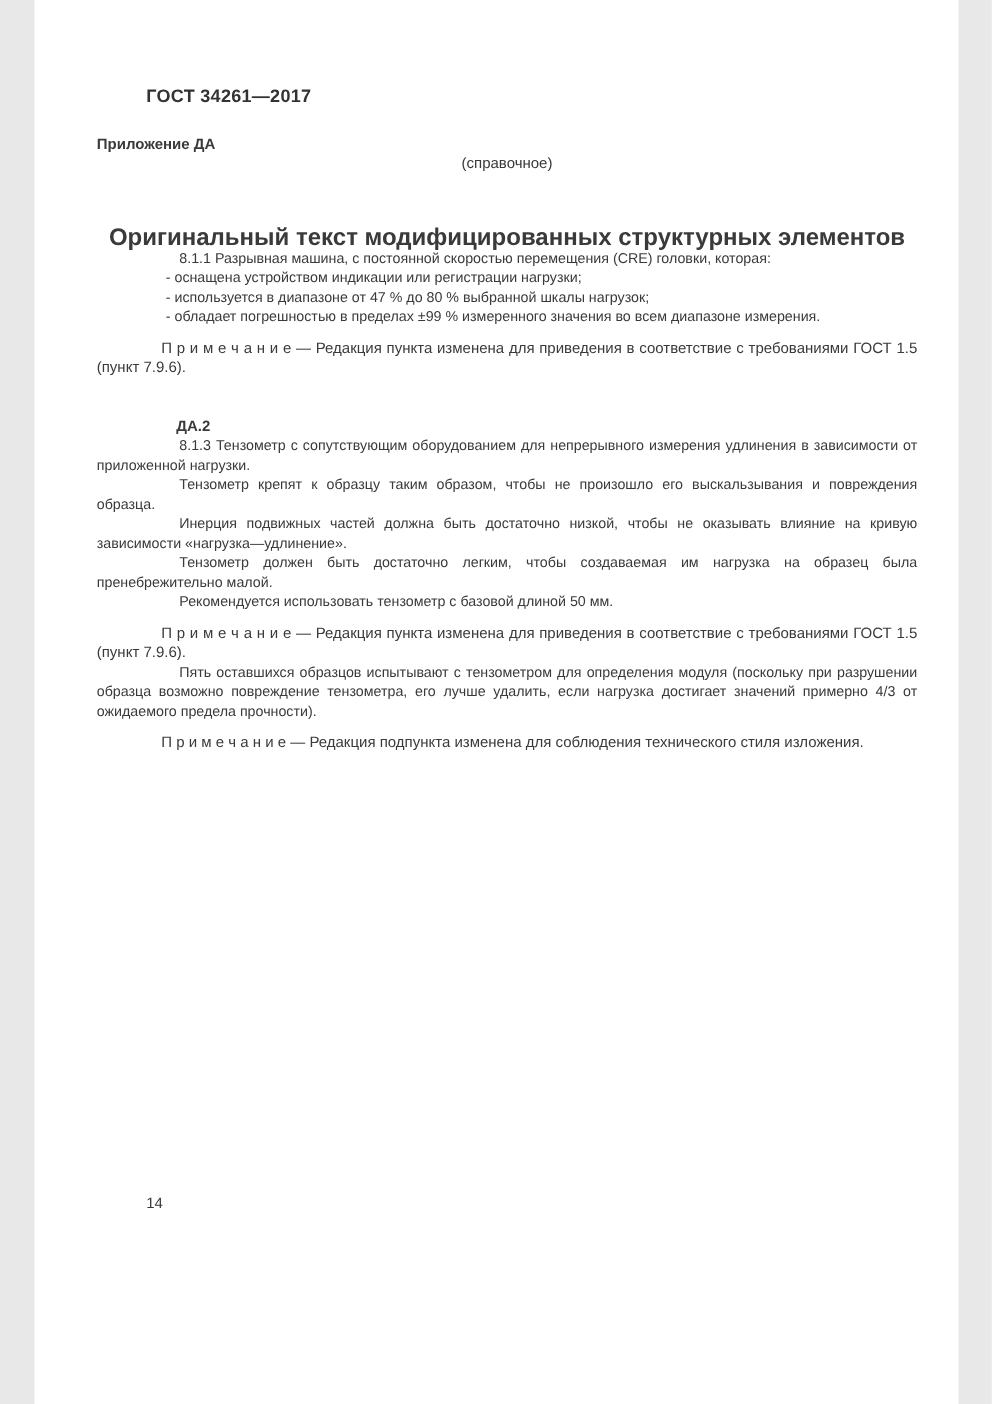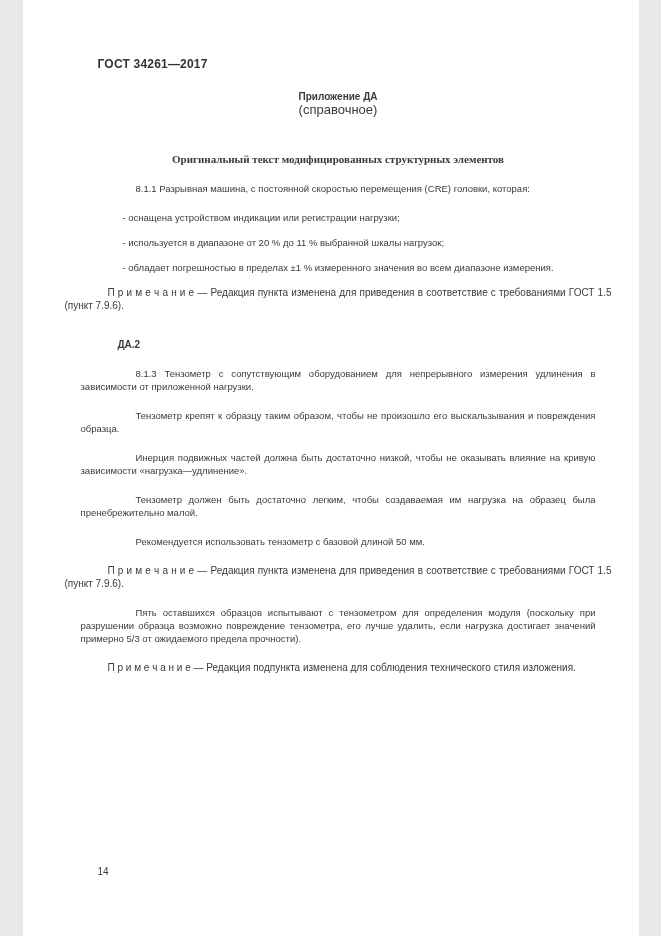--- a/index.html
+++ b/index.html
@@ -16,81 +16,80 @@
     position:absolute;left:75px;top:57px;
     font-size:12px;font-weight:bold;color:#333;
     letter-spacing:0.2px;
   }
   .content{
     position:absolute;left:42px;top:90px;width:547px;
     font-size:9.5px;line-height:13px;
     text-align:justify;
   }
   .appendix-label{
-    text-align:center;font-weight:bold;font-size:10px;line-height:13px;
+    font-weight:bold;font-size:10px;line-height:13px;
   }
   .appendix-type{
-    text-align:center;font-size:13px;line-height:13px;
+    text-align:center;font-size:10px;line-height:13px;
   }
   .doc-title{
-    text-align:center;font-weight:bold;font-size:11px;line-height:14px;
+    text-align:center;font-weight:bold;font-size:16px;line-height:14px;
     margin-top:36px;
-    font-family:Liberation Serif, serif;
   }
   .sec-heading{
     font-weight:bold;font-size:10px;line-height:13px;
     text-indent:53px;text-align:left;
     margin-top:19px;
   }
   .sec-heading.h2{margin-top:26px;}
   .sec-heading.h3{margin-top:7px;}
   .para{
-    margin:16px;text-indent:55px;
+    margin:0;text-indent:55px;
   }
   .bullet{
-    margin:12px;padding-left:46px;text-indent:0;text-align:left;
+    margin:0;padding-left:46px;text-indent:0;text-align:left;
   }
   .note{
     margin:8px 0 0 0;
     font-size:10px;line-height:13px;
     text-indent:43px;
   }
   .page-number{
-    position:absolute;left:75px;top:866px;
+    position:absolute;left:75px;top:797px;
     font-size:10px;color:#3a3a3a;
   }
 </style>
 </head>
 <body>
 
 <div class="page">
 
   <div class="running-header">ГОСТ 34261—2017</div>
 
   <div class="content">
 
     <div class="appendix-label">Приложение ДА</div>
     <div class="appendix-type">(справочное)</div>
 
     <div class="doc-title">Оригинальный текст модифицированных структурных элементов</div>
 
     <p class="para">8.1.1  Разрывная машина, с постоянной скоростью перемещения (CRE) головки, которая:</p>
     <p class="bullet">- оснащена устройством индикации или регистрации нагрузки;</p>
-    <p class="bullet">- используется в диапазоне от 20 % до 11 % выбранной шкалы нагрузок;</p>
-    <p class="bullet">- обладает погрешностью в пределах ±1 % измеренного значения во всем диапазоне измерения.</p>
+    <p class="bullet">- используется в диапазоне от 47 % до 80 % выбранной шкалы нагрузок;</p>
+    <p class="bullet">- обладает погрешностью в пределах ±99 % измеренного значения во всем диапазоне измерения.</p>
     <p class="note">П р и м е ч а н и е — Редакция пункта изменена для приведения в соответствие с требованиями ГОСТ 1.5 (пункт 7.9.6).</p>
 
     <div class="sec-heading h2">ДА.2</div>
     <p class="para">8.1.3  Тензометр с сопутствующим оборудованием для непрерывного измерения удлинения в зависимости от приложенной нагрузки.</p>
     <p class="para">Тензометр крепят к образцу таким образом, чтобы не произошло его выскальзывания и повреждения образца.</p>
     <p class="para">Инерция подвижных частей должна быть достаточно низкой, чтобы не оказывать влияние на кривую зависимости «нагрузка—удлинение».</p>
     <p class="para">Тензометр должен быть достаточно легким, чтобы создаваемая им нагрузка на образец была пренебрежительно малой.</p>
     <p class="para">Рекомендуется использовать тензометр с базовой длиной 50 мм.</p>
     <p class="note">П р и м е ч а н и е — Редакция пункта изменена для приведения в соответствие с требованиями ГОСТ 1.5 (пункт 7.9.6).</p>
 
-    <p class="para">Пять оставшихся образцов испытывают с тензометром для определения модуля (поскольку при разрушении образца возможно повреждение тензометра, его лучше удалить, если нагрузка достигает значений примерно 5/3 от ожидаемого предела прочности).</p>
+    <p class="para">Пять оставшихся образцов испытывают с тензометром для определения модуля (поскольку при разрушении образца возможно повреждение тензометра, его лучше удалить, если нагрузка достигает значений примерно 4/3 от ожидаемого предела прочности).</p>
     <p class="note">П р и м е ч а н и е — Редакция подпункта изменена для соблюдения технического стиля изложения.</p>
 
   </div>
 
   <div class="page-number">14</div>
 
 </div>
 
 </body></html>

